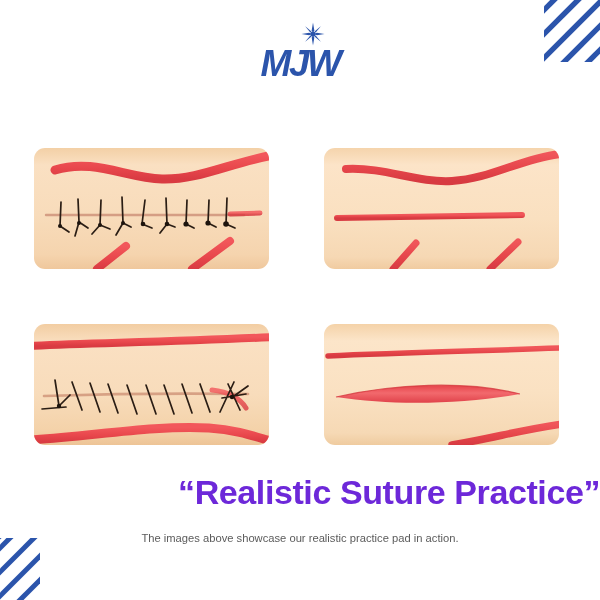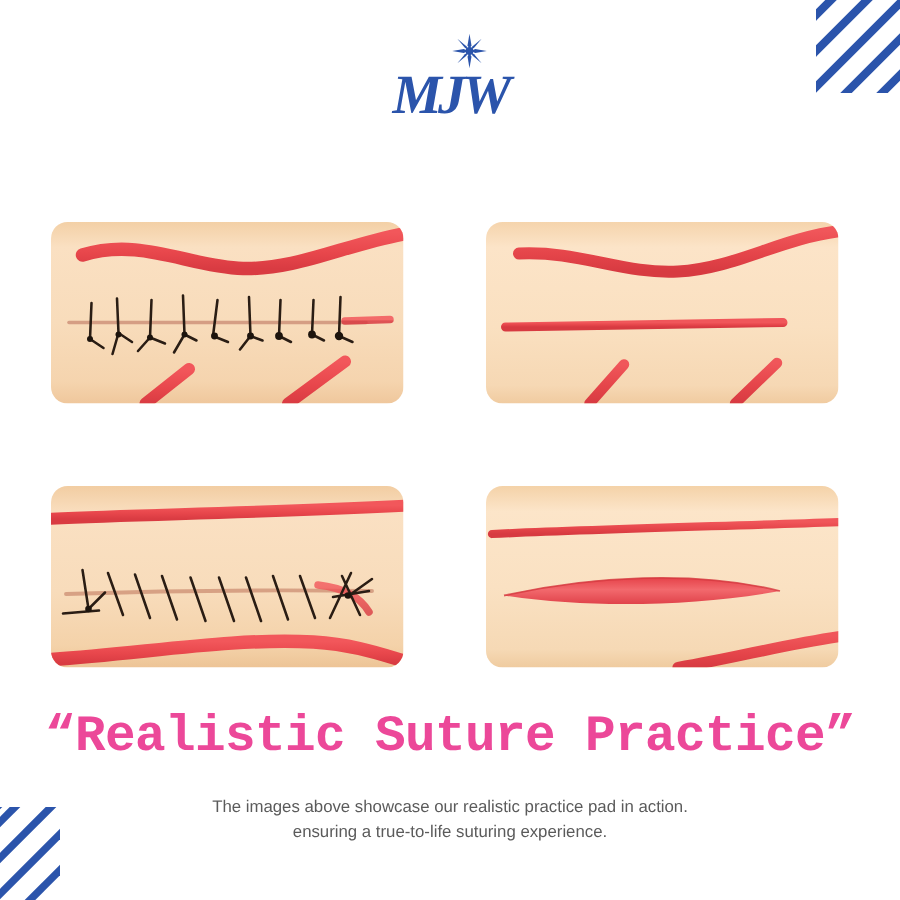--- a/index.html
+++ b/index.html
@@ -51,21 +51,21 @@
     position: relative;
     width: 130px;
     height: 62px;
   }
   #logo-wordmark {
     position: absolute;
     left: 0;
     bottom: 2px;
     width: 130px;
     text-align: center;
-    font-family: Liberation Serif, serif;
+    font-family: Liberation Sans, sans-serif;
     font-weight: bold;
     font-style: italic;
     font-size: 37px;
     letter-spacing: -2.5px;
     color: #2B54AB;
     line-height: 1;
   }
   #logo-star {
     position: absolute;
     left: 66px;
@@ -97,26 +97,26 @@
     width: 235px;
     height: 121px;
   }
 
   
   #headline {
     position: absolute;
     top: 474px;
     left: 0;
     width: 600px;
-    text-align: center;
-    font-family: Liberation Mono, monospace;
+    text-align: right;
+    font-family: Liberation Sans, sans-serif;
     font-weight: bold;
     font-size: 34px;
     letter-spacing: -0.4px;
-    color: #ec4899;
+    color: #6d28d9;
     line-height: 1.1;
     white-space: nowrap;
   }
 
   
   #caption {
     position: absolute;
     top: 530px;
     left: 0;
     width: 600px;
@@ -371,14 +371,13 @@
       </g>
     </svg>
   </div>
 
 </div>
 
 <div id="headline">“Realistic Suture Practice”</div>
 
 <div id="caption">
   <div>The images above showcase our realistic practice pad in action.</div>
-  <div>ensuring a true-to-life suturing experience.</div>
 </div>
 
 </body></html>

